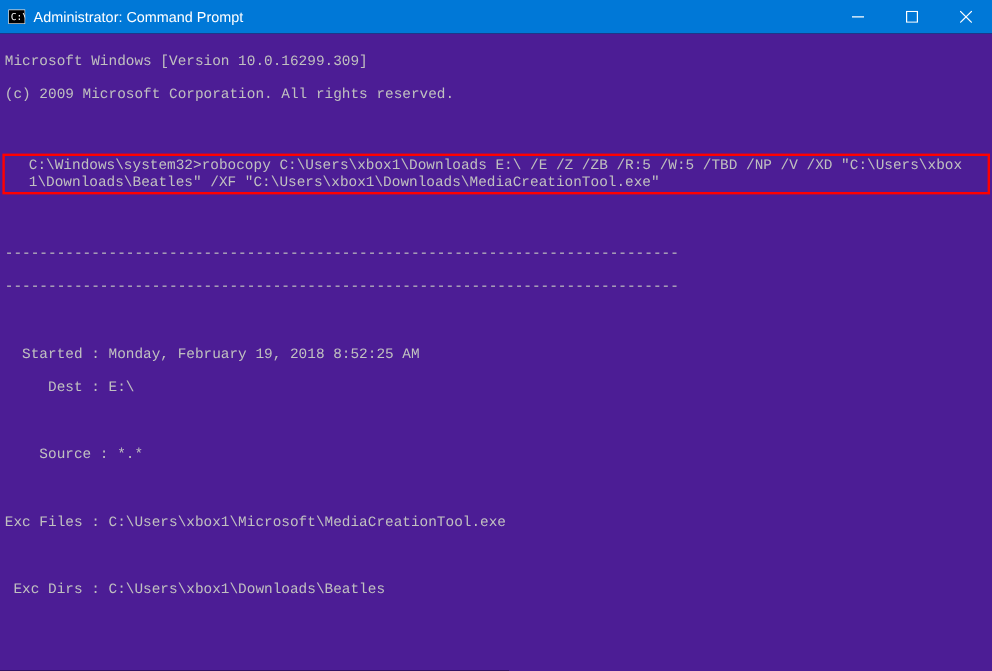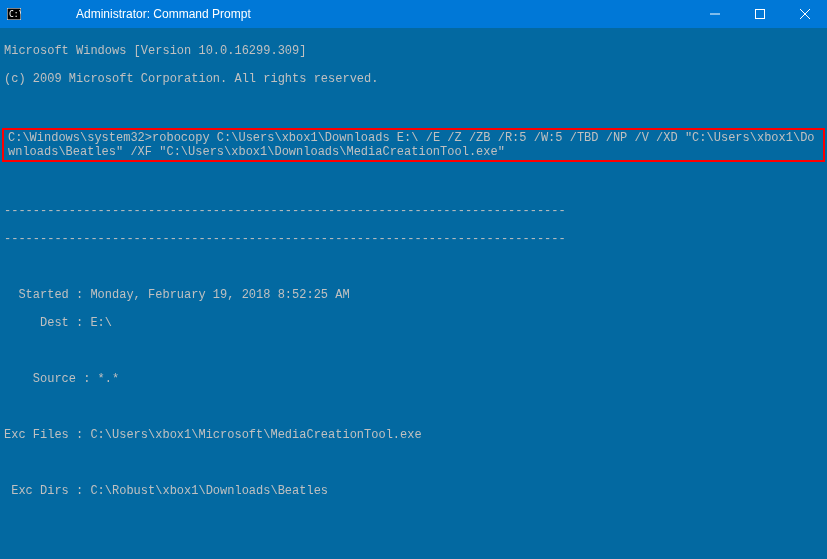--- a/index.html
+++ b/index.html
@@ -21,42 +21,42 @@
   font-size: 12px;
 }
 .titlebar .icon {
   width: 16px;
   height: 16px;
   margin: 0 6px;
   display: flex;
   align-items: center;
   justify-content: center;
 }
-.titlebar .title { flex: 1; margin-left: 48px; }
+.titlebar .title { flex: 1; }
 .win-btns { display: flex; height: 100%; }
 .win-btn {
   width: 45px;
   display: flex;
   align-items: center;
   justify-content: center;
   color: #fff;
 }
 .terminal {
-  background: #0369a1;
+  background: #4c1d95;
   color: #c0c0c0;
   padding: 2px 4px;
   height: calc(100% - 28px);
   overflow: hidden;
   line-height: 14px;
   white-space: pre;
   letter-spacing: 0;
 }
 .highlight-box {
   border: 2px solid #ff0000;
-  padding: 1px 4px;
+  padding: 1px 20px;
   margin-left: -2px;
   margin-right: -2px;
   white-space: pre-wrap;
   word-break: break-all;
 }
 .line { white-space: pre; }
 </style>
 </head>
 <body>
 
@@ -97,21 +97,21 @@
 <div class="line">------------------------------------------------------------------------------</div>
 <div class="line">------------------------------------------------------------------------------</div>
 <div class="line"> </div>
 <div class="line">  Started : Monday, February 19, 2018 8:52:25 AM</div>
 <div class="line">     Dest : E:\</div>
 <div class="line"> </div>
 <div class="line">    Source : *.*</div>
 <div class="line"> </div>
 <div class="line">Exc Files : C:\Users\xbox1\Microsoft\MediaCreationTool.exe</div>
 <div class="line"> </div>
-<div class="line"> Exc Dirs : C:\Robust\xbox1\Downloads\Beatles</div>
+<div class="line"> Exc Dirs : C:\Users\xbox1\Downloads\Beatles</div>
 
 
 
 
 
 
 
 
 
 

